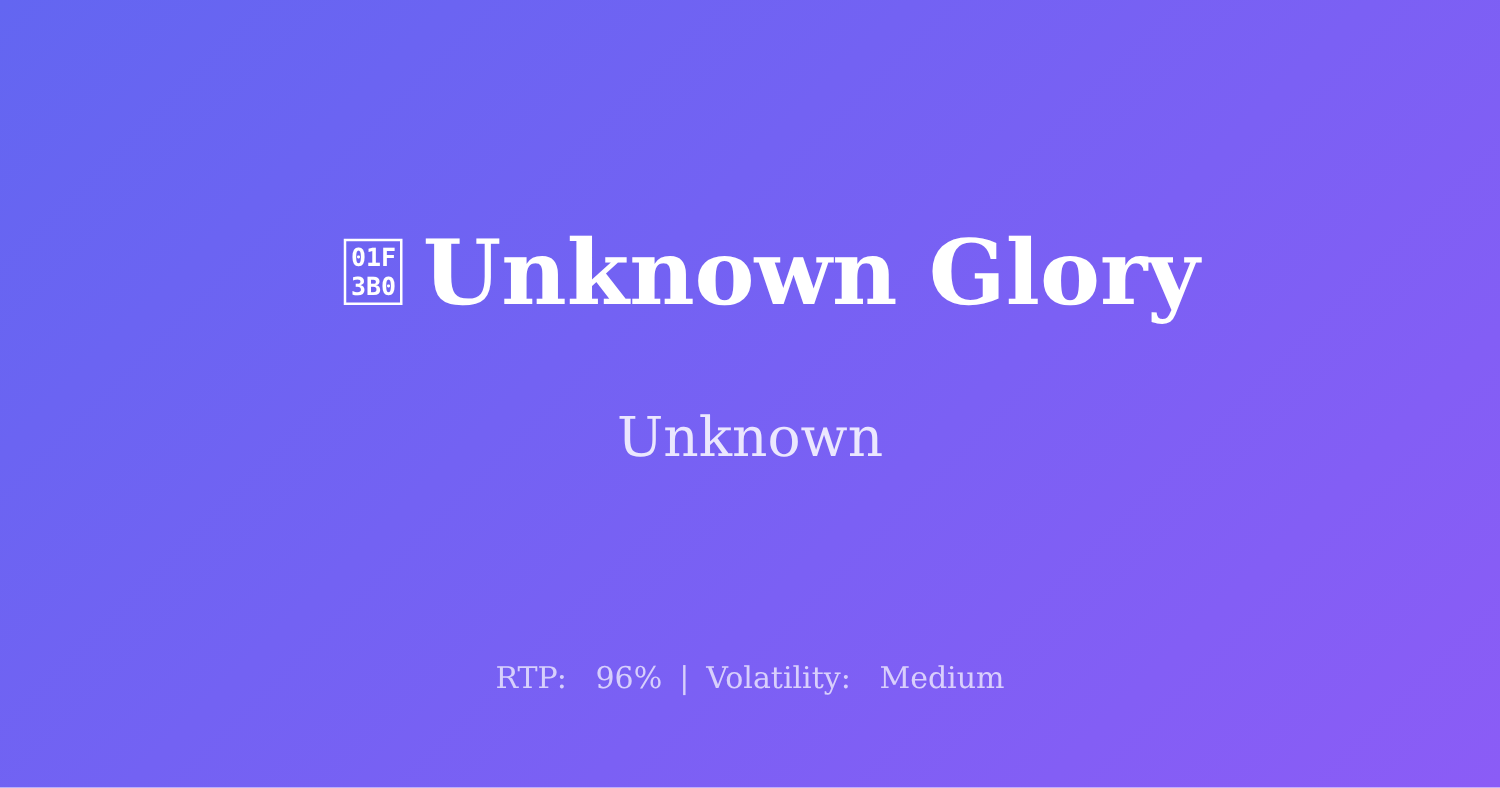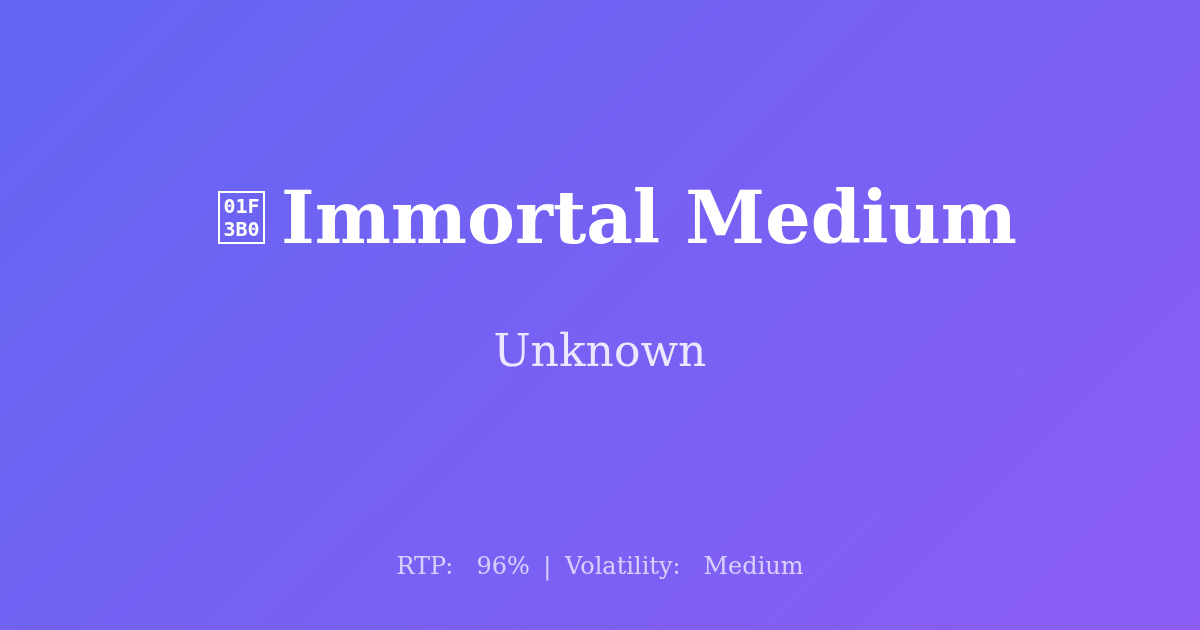--- a/index.html
+++ b/index.html
@@ -107,42 +107,41 @@
     left: 0;
     right: 0;
     top: 528px;
     text-align: center;
     font-family: "DejaVu Serif", "Liberation Serif", serif;
     font-weight: 400;
     font-size: 24px;
     line-height: 29px;
     color: rgba(255, 255, 255, 0.70);
     white-space: nowrap;
-    margin-top: 24px;
   }
 
   .meta-sep {
     padding: 0 6px;
   }
 </style>
 </head>
 <body>
 
 <div class="og-card">
 
   <div class="center-block">
 
     <div class="title-row">
 
       <span class="tofu-glyph">
         <span class="tofu-row">01F</span>
         <span class="tofu-row">3B0</span>
       </span>
 
-      <h1 class="game-title">Immortal Medium</h1>
+      <h1 class="game-title">Unknown Glory</h1>
 
     </div>
 
     <div class="game-subtitle">Unknown</div>
 
   </div>
 
   <div class="meta-footer">
     <span>RTP:</span>
     <span>&nbsp;</span>

